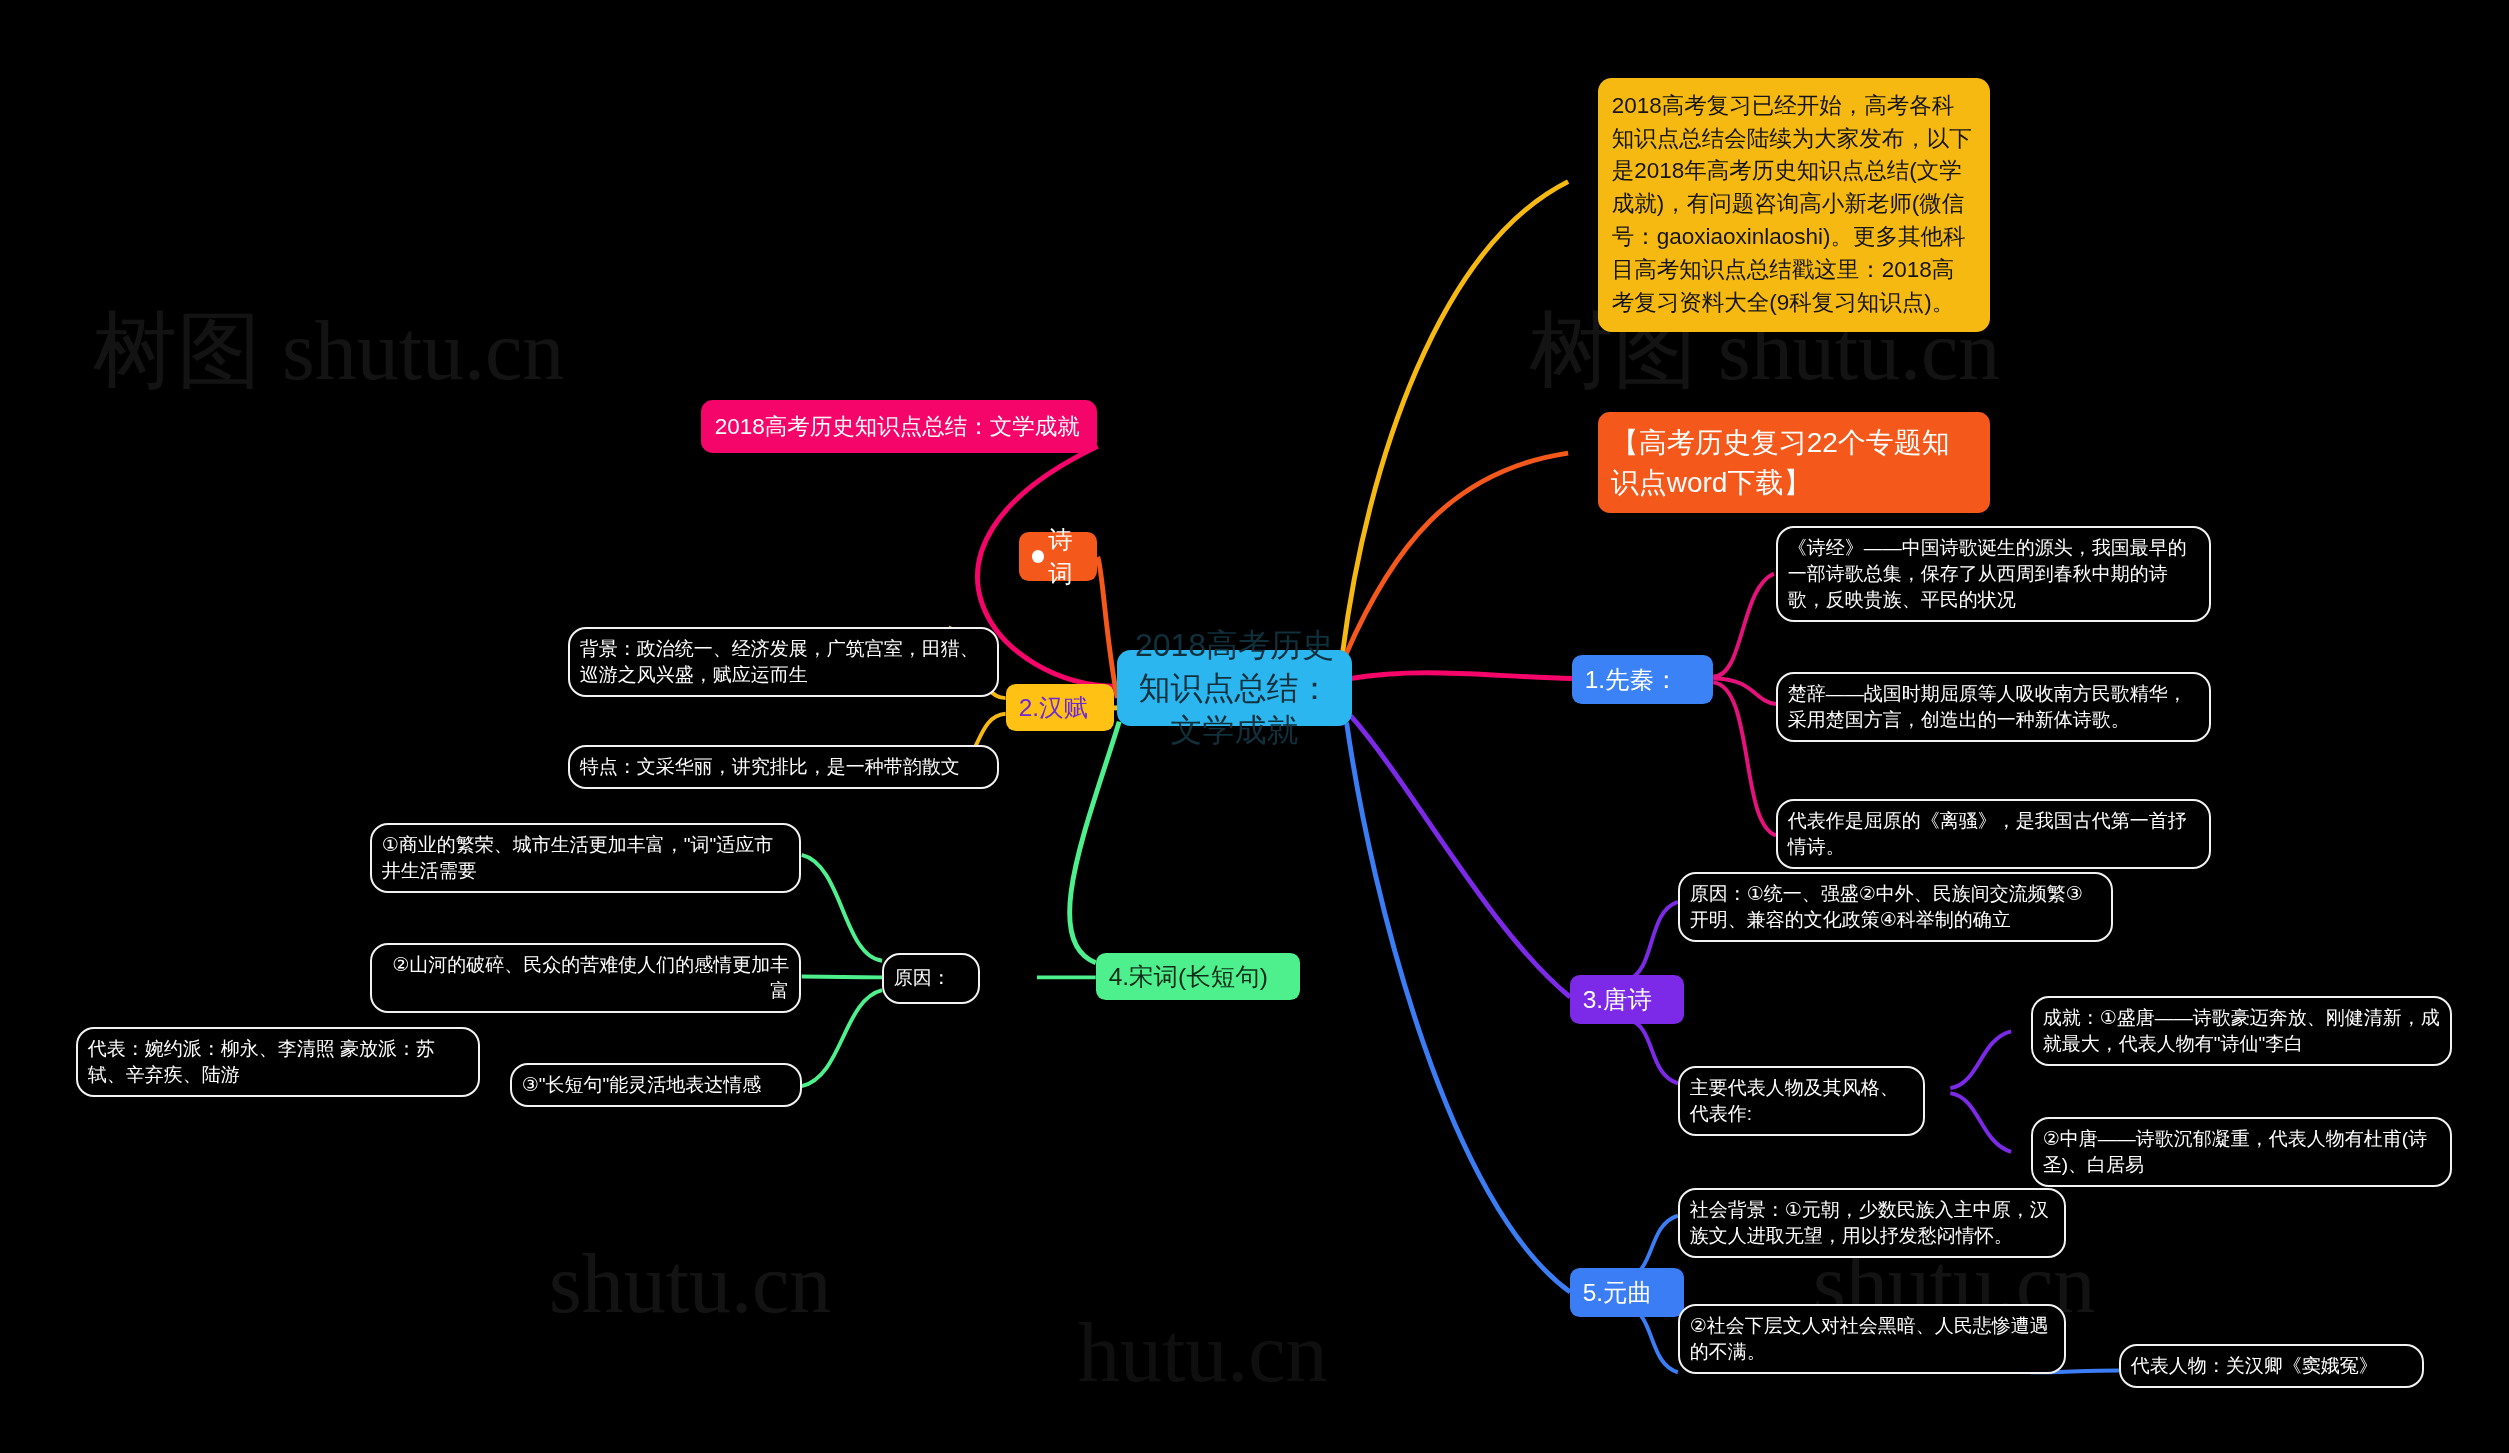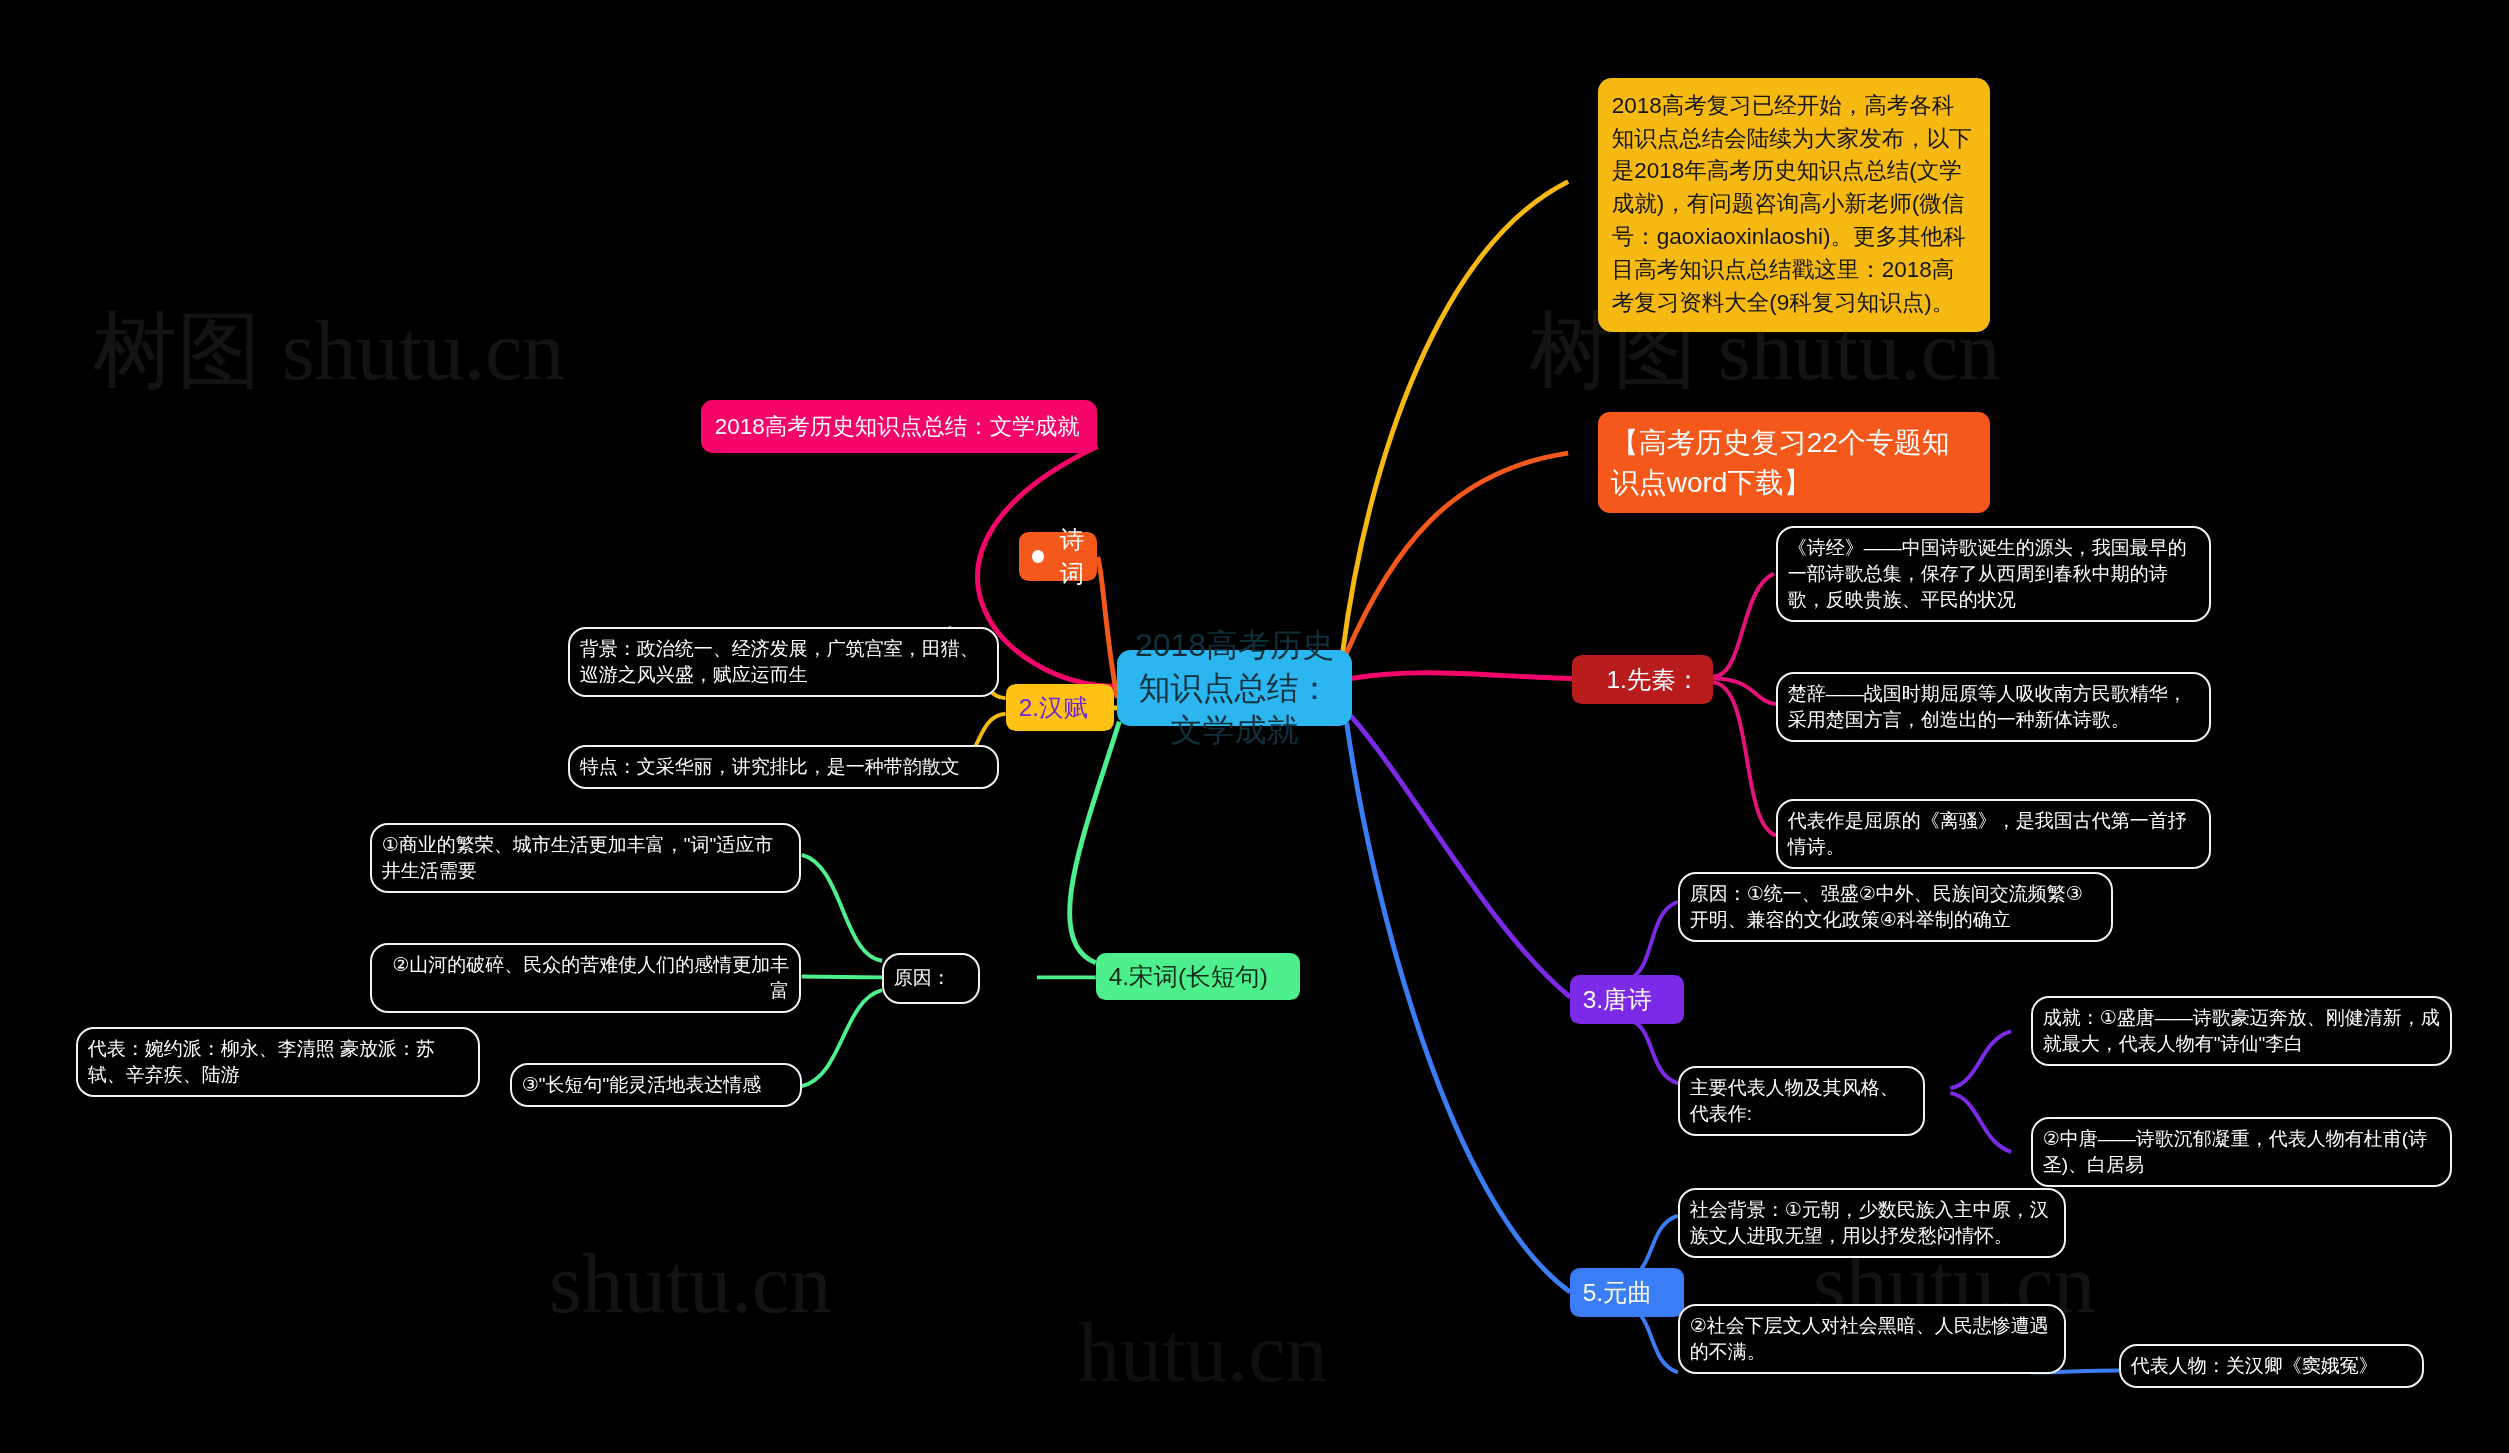--- a/index.html
+++ b/index.html
@@ -54,24 +54,24 @@
     font-size:28px;padding:10.8px 12.7px;line-height:1.42;
   }
   .big-pink{
     background:#F5046A;color:#fff;border-radius:11.8px;
     font-size:22.5px;padding:10.8px 13.7px;line-height:1.4;
   }
   .chip{
     border-radius:9.8px;font-size:24.5px;padding:7.8px 12.7px;
     display:flex;align-items:center;justify-content:flex-start;
   }
-  .chip-orange{background:#F4581A;color:#fff;text-align:right;}
+  .chip-orange{background:#F4581A;color:#fff;}
   .chip-amber {background:#FFC114;color:#6d28d9;}
   .chip-green {background:#4DF08D;color:#0e2b19;}
-  .chip-pink  {background:#b91c1c;color:#fff;justify-content:flex-end;}
+  .chip-pink  {background:#3b82f6;color:#fff;}
   .chip-purple{background:#7C29E8;color:#fff;}
   .chip-blue  {background:#3B7DF5;color:#fff;}
 
   .bullet-dot{
     width:12.7px;height:12.7px;border-radius:50%;background:#fff;
     display:inline-block;margin-right:3.9px;flex:0 0 auto;
   }
 </style>
 </head>
 <body>

